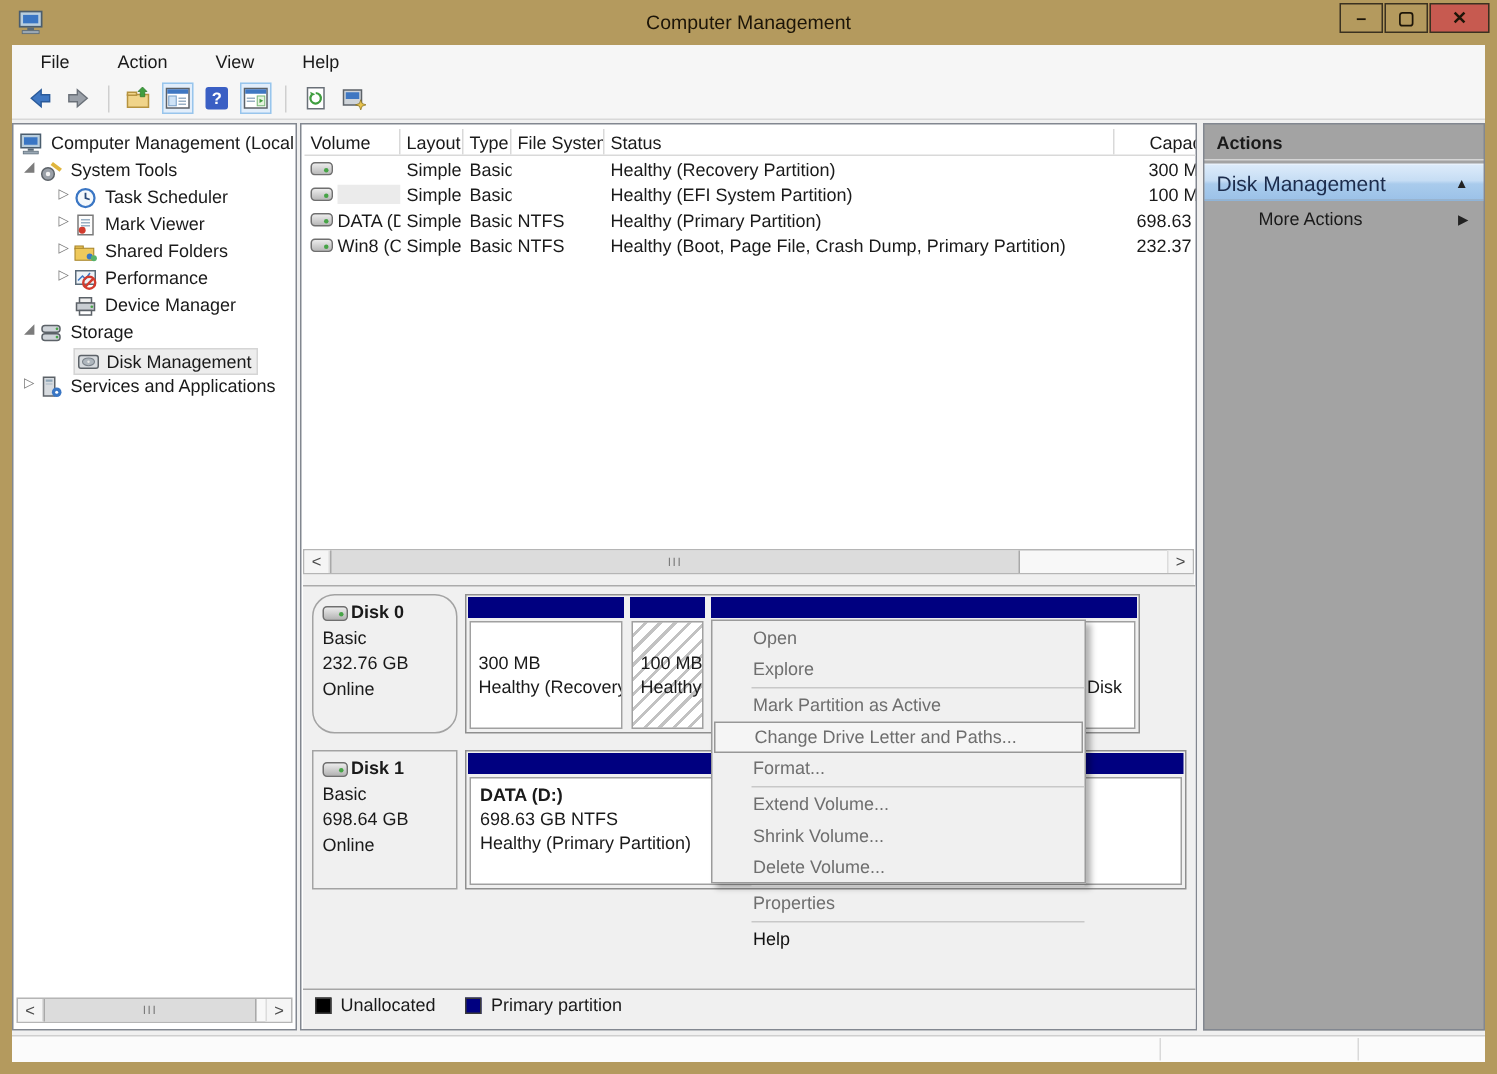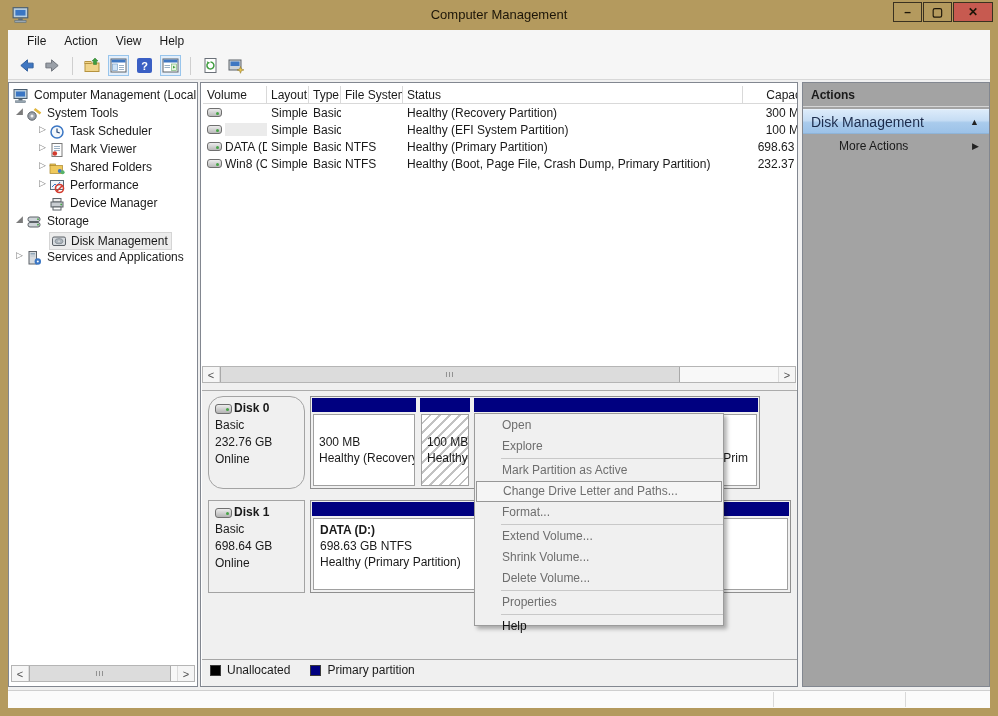--- a/index.html
+++ b/index.html
@@ -18,21 +18,21 @@
   .titlebar { position:absolute; left:0; top:0; width:998px; height:30px; background:#b49a5e; }
   .title-text { position:absolute; left:0; right:0; top:7px; text-align:center; font-size:13px; color:#1c1508; }
   .app-icon { position:absolute; left:12px; top:5px; width:18px; height:20px; }
   .cap-btn { position:absolute; top:2px; height:20px; border:1px solid #3a3120; display:flex; align-items:center; justify-content:center;
              font-weight:bold; color:#1c1508; font-size:12px; background:#b49a5e; }
   .cap-min { left:893px; width:29px; }
   .cap-max { left:923px; width:29px; }
   .cap-close { left:953px; width:40px; background:#c75a50; }
 
   
-  .menubar { position:absolute; left:8px; top:30px; width:982px; height:22px; background:#f6f6f6; display:flex; align-items:center; padding-left:10px; }
+  .menubar { position:absolute; left:8px; top:30px; width:982px; height:22px; background:#f6f6f6; display:flex; align-items:center; padding-left:10px;gap:14px; }
   .menu-item { padding:0 9px; height:100%; display:flex; align-items:center; cursor:default; }
   .toolbar { position:absolute; left:8px; top:52px; width:982px; height:28px; background:#f6f6f6; border-bottom:1px solid #d8d8d8;
              display:flex; align-items:center; padding-left:8px; gap:5px; }
   .tb-icon { width:21px; height:21px; display:flex; align-items:center; justify-content:center; }
   .tb-toggled { border:1px solid #98c5ec; background:#e2eefb; }
   .tb-sep { width:1px; height:18px; background:#cfcfcf; margin:0 4px; }
 
   
   .content-bg { position:absolute; left:8px; top:80px; width:982px; height:610px; background:#f0f0f0; }
 
@@ -99,21 +99,21 @@
   .actions-title { font-weight:bold; padding:5px 0 4px 8px; border-bottom:1px solid #d5d5d5; }
   .actions-group { margin-top:2px; height:25px; display:flex; align-items:center;
                    background:linear-gradient(180deg,#dcebfa 0%,#c6ddf4 45%,#a9cbec 55%,#9cc2e8 100%);
                    border-top:1px solid #e8f1fb; border-bottom:1px solid #8fb4d8; }
   .actions-group-label { font-size:14px; color:#1c2c4c; padding-left:8px; flex:1; }
   .actions-arrow { font-size:9px; color:#222; padding-right:10px; }
   .more-actions { height:24px; display:flex; align-items:center; }
   .more-actions-label { padding-left:36px; flex:1; }
 
   
-  .ctx-menu { position:absolute; left:474px; top:413px; width:250px; height:213px; background:#f0f0f0; border:1px solid #9b9b9b;
+  .ctx-menu { position:absolute; left:474px; top:413px; width:250px; height:176px; background:#f0f0f0; border:1px solid #9b9b9b;
               box-shadow:3px 3px 4px rgba(0,0,0,.3); z-index:50; padding-top:1px; }
   .cm-item { height:21px; line-height:20px; padding-left:27px; color:#6e6e6e; white-space:nowrap; }
   .cm-enabled { color:#111; }
   .cm-hl { border:1px solid #979797; background:#f5f5f5; margin:0 1px; padding-left:26px; height:21px; line-height:19px; }
   .cm-sep { height:1px; background:#c8c8c8; margin:1px 0 1px 26px; }
 
   
   .status-bar { position:absolute; left:8px; top:690px; width:982px; height:18px; background:#fbfbfb; border-top:1px solid #cfcfcf; }
   .sb-div { position:absolute; top:1px; bottom:1px; width:1px; background:#d9d9d9; }
 </style>
@@ -423,21 +423,21 @@
           <div class="pt-bar"></div>
           <div class="pt-body pt-hatch">
             <div>100 MB</div>
             <div>Healthy</div>
           </div>
         </div>
         <div class="part" style="flex:1;">
           <div class="pt-bar"></div>
           <div class="pt-body pt-right">
             <div>&nbsp;</div>
-            <div>Prim</div>
+            <div>Disk</div>
           </div>
         </div>
       </div>
 
       <div class="disk-label d1-label">
         <div class="disk-name">
             <span class="dl-ico"></span>
             <span>Disk 1</span>
           </div>
         <div>Basic</div>

